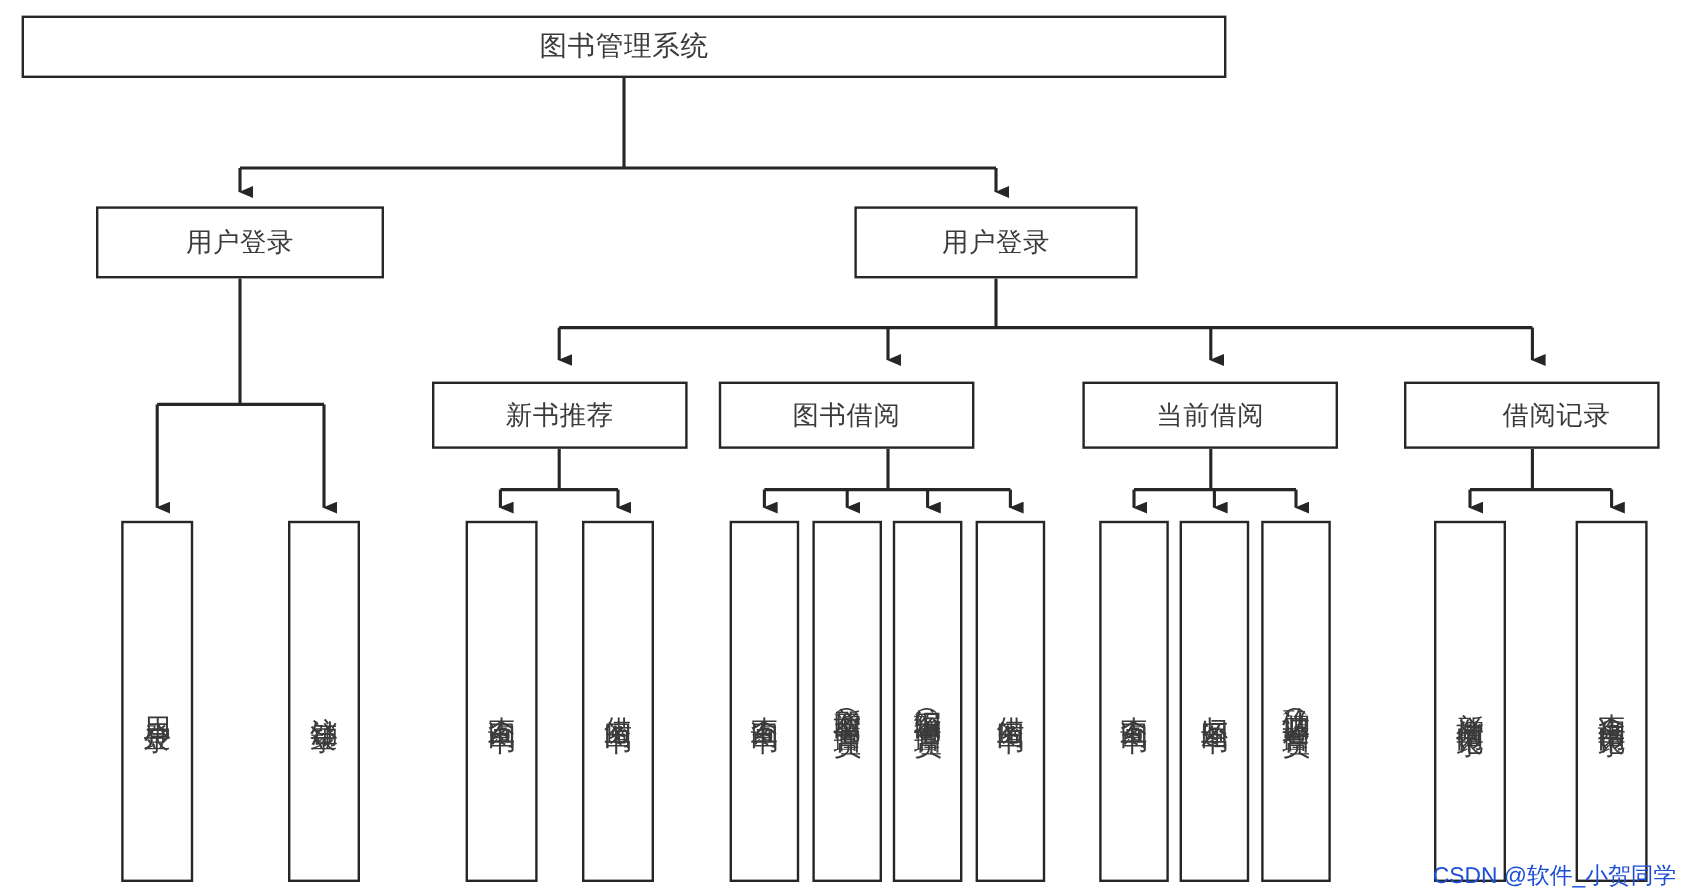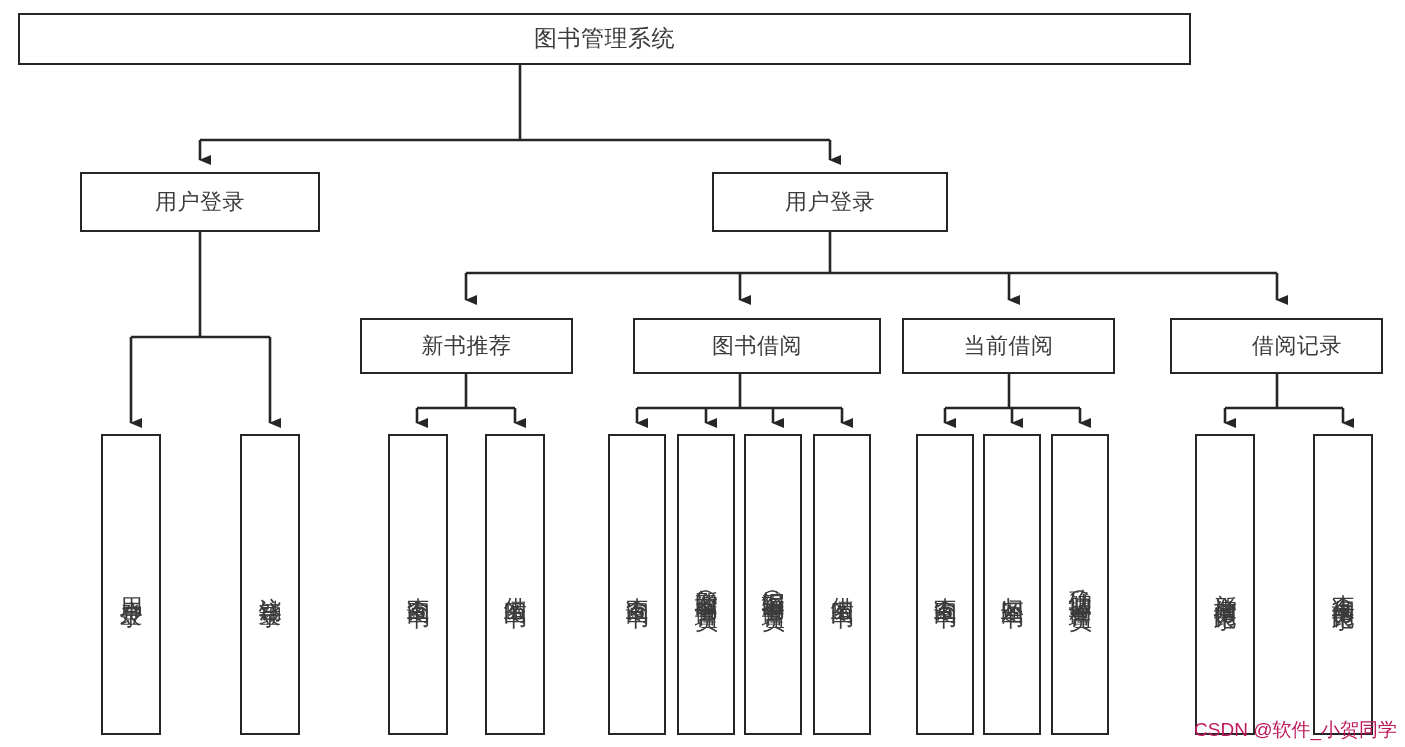--- a/index.html
+++ b/index.html
@@ -61,21 +61,21 @@
     line-height: 1.1;
     letter-spacing: 3px;
     white-space: nowrap;
     max-height: 286px;
   }
   .watermark {
     position: absolute;
     right: 8px;
     bottom: 4px;
     font-size: 19px;
-    color: #be185d;
+    color: #1d4ed8;
     white-space: nowrap;
     z-index: 5;
     font-family: "Liberation Sans", "DejaVu Sans", sans-serif;
   }
 </style>
 </head>
 <body>
 
 <div id="canvas">
 
@@ -122,35 +122,35 @@
       <path d="M 1012 408 L 1012 423" marker-end="url(#arrow)"></path>
       <path d="M 1080 408 L 1080 423" marker-end="url(#arrow)"></path>
 
       <path d="M 1277 374 L 1277 408"></path>
       <path d="M 1225 408 L 1343 408"></path>
       <path d="M 1225 408 L 1225 423" marker-end="url(#arrow)"></path>
       <path d="M 1343 408 L 1343 423" marker-end="url(#arrow)"></path>
     </g>
   </svg>
 
-  <div class="node horiz root" style="left:18px; top:13px; width:1173px; height:52px;">
+  <div class="node horiz root" style="left:18px; top:13px; width:1004px; height:52px;">
     <span class="lbl">图书管理系统</span>
   </div>
 
   <div class="node horiz" style="left:80px; top:172px; width:240px; height:60px;">
     <span class="lbl">用户登录</span>
   </div>
   <div class="node horiz" style="left:712px; top:172px; width:236px; height:60px;">
     <span class="lbl">用户登录</span>
   </div>
 
   <div class="node horiz" style="left:360px; top:318px; width:213px; height:56px;">
     <span class="lbl">新书推荐</span>
   </div>
-  <div class="node horiz" style="left:633px; top:318px; width:248px; height:56px;">
+  <div class="node horiz" style="left:599px; top:318px; width:213px; height:56px;">
     <span class="lbl">图书借阅</span>
   </div>
   <div class="node horiz" style="left:902px; top:318px; width:213px; height:56px;">
     <span class="lbl">当前借阅</span>
   </div>
   <div class="node horiz" style="left:1170px; top:318px; width:213px; height:56px;padding-left:41px;">
     <span class="lbl">借阅记录</span>
   </div>
 
   <div class="node vert" style="left:101px; top:434px; width:60px; height:301px;">

